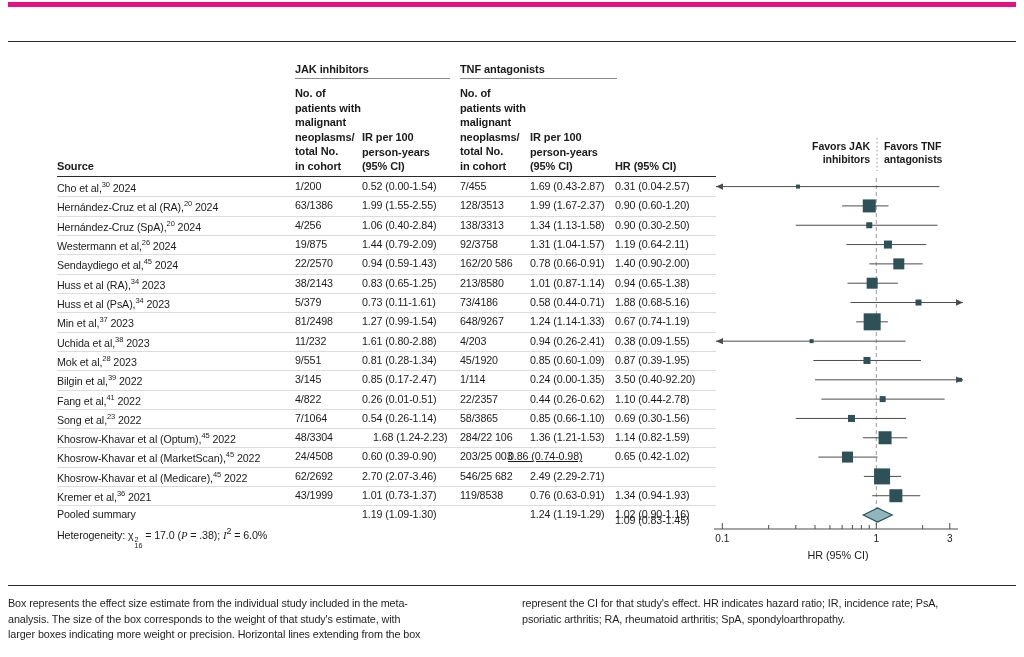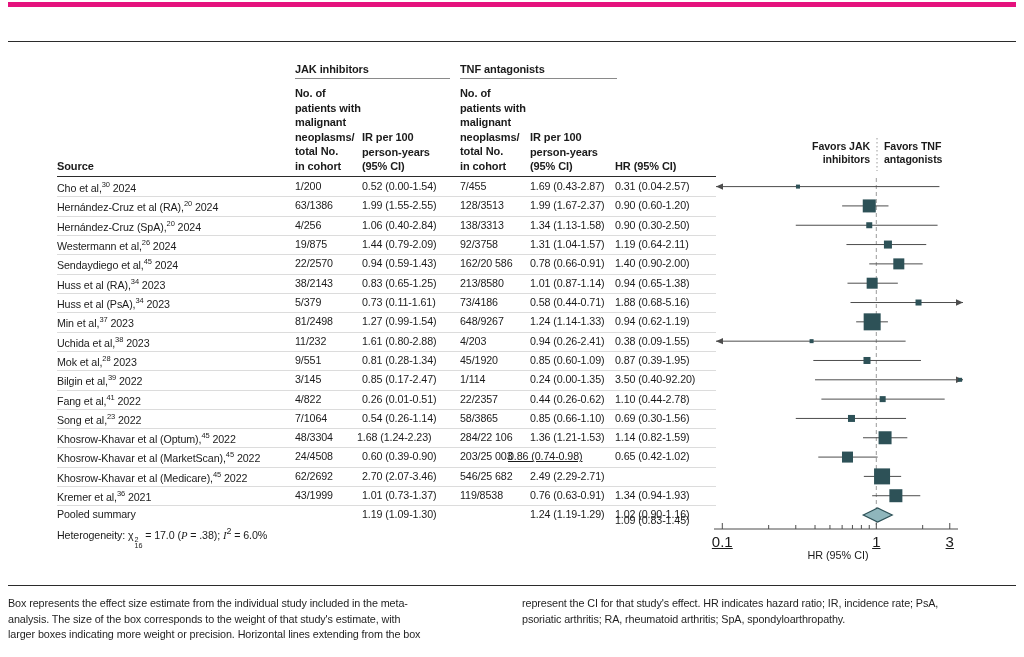--- a/index.html
+++ b/index.html
@@ -38,21 +38,21 @@
   #rows .row{position:absolute;left:57px;height:19px;font-size:10.7px;letter-spacing:-0.1px;white-space:nowrap;}
   #rows .cell{position:absolute;top:0;}
   #rows sup{font-size:7.5px;}
   .sep{position:absolute;left:57px;width:659px;height:0;border-top:1px solid var(--sep);}
   .het{position:absolute;left:57px;top:526px;font-size:10.7px;letter-spacing:-0.1px;}
   .het i{font-family:"Liberation Serif",serif;font-style:italic;}
   .supsub{display:inline-flex;flex-direction:column;align-items:flex-start;
           font-size:7.2px;line-height:6.6px;vertical-align:-3px;margin-left:1px;}
   .supsub sup,.supsub sub{font-size:7.2px;line-height:6.6px;}
   #plot{position:absolute;top:0;left:0;pointer-events:none;}
-  .tick-label{position:absolute;width:40px;text-align:center;font-size:15px;top:533px;text-decoration:underline;}
+  .tick-label{position:absolute;width:40px;text-align:center;font-size:10px;top:533px;}
   .axis-title{position:absolute;left:758px;top:549px;width:160px;text-align:center;font-size:10.8px;}
   .footnote{position:absolute;top:596px;font-size:10.8px;line-height:15.6px;letter-spacing:-0.1px;color:#1f1f1f;}
   .fn-left{left:8px;width:496px;}
   .fn-right{left:522px;width:496px;}
 </style>
 </head>
 <body>
 
 <div class="page">
   <div class="accent-bar"></div>
@@ -130,21 +130,21 @@
         <span class="cell" style="left: 403px;">73/4186</span>
         <span class="cell" style="left: 473px;">0.58 (0.44-0.71)</span>
         <span class="cell" style="left: 558px;">1.88 (0.68-5.16)</span>
       </div>
       <div class="row" style="top: 315.24px;">
         <span class="cell" style="left: 0px;">Min et al,<sup>37</sup> 2023</span>
         <span class="cell" style="left: 238px;">81/2498</span>
         <span class="cell" style="left: 305px;">1.27 (0.99-1.54)</span>
         <span class="cell" style="left: 403px;">648/9267</span>
         <span class="cell" style="left: 473px;">1.24 (1.14-1.33)</span>
-        <span class="cell" style="left: 558px;">0.94 (0.62-1.19)</span>
+        <span class="cell" style="left: 558px;">0.67 (0.74-1.19)</span>
       </div>
       <div class="row" style="top: 334.56px;">
         <span class="cell" style="left: 0px;">Uchida et al,<sup>38</sup> 2023</span>
         <span class="cell" style="left: 238px;">11/232</span>
         <span class="cell" style="left: 305px;">1.61 (0.80-2.88)</span>
         <span class="cell" style="left: 403px;">4/203</span>
         <span class="cell" style="left: 473px;">0.94 (0.26-2.41)</span>
         <span class="cell" style="left: 558px;">0.38 (0.09-1.55)</span>
       </div>
       <div class="row" style="top: 353.88px;">
@@ -175,21 +175,21 @@
         <span class="cell" style="left: 0px;">Song et al,<sup>23</sup> 2022</span>
         <span class="cell" style="left: 238px;">7/1064</span>
         <span class="cell" style="left: 305px;">0.54 (0.26-1.14)</span>
         <span class="cell" style="left: 403px;">58/3865</span>
         <span class="cell" style="left: 473px;">0.85 (0.66-1.10)</span>
         <span class="cell" style="left: 558px;">0.69 (0.30-1.56)</span>
       </div>
       <div class="row" style="top: 431.16px;">
         <span class="cell" style="left: 0px;">Khosrow-Khavar et al (Optum),<sup>45</sup> 2022</span>
         <span class="cell" style="left: 238px;">48/3304</span>
-        <span class="cell" style="left: 300px; text-align: center;">1.68 (1.24-2.23)</span>
+        <span class="cell" style="left: 316px; text-align: center;">1.68 (1.24-2.23)</span>
         <span class="cell" style="left: 403px;">284/22 106</span>
         <span class="cell" style="left: 473px;">1.36 (1.21-1.53)</span>
         <span class="cell" style="left: 558px;">1.14 (0.82-1.59)</span>
       </div>
       <div class="row" style="top: 450.48px;">
         <span class="cell" style="left: 0px;">Khosrow-Khavar et al (MarketScan),<sup>45</sup> 2022</span>
         <span class="cell" style="left: 238px;">24/4508</span>
         <span class="cell" style="left: 305px;">0.60 (0.39-0.90)</span>
         <span class="cell" style="left: 403px;">203/25 003</span>
         <span class="cell" style="left: 451px; text-decoration: underline;">0.86 (0.74-0.98)</span>

